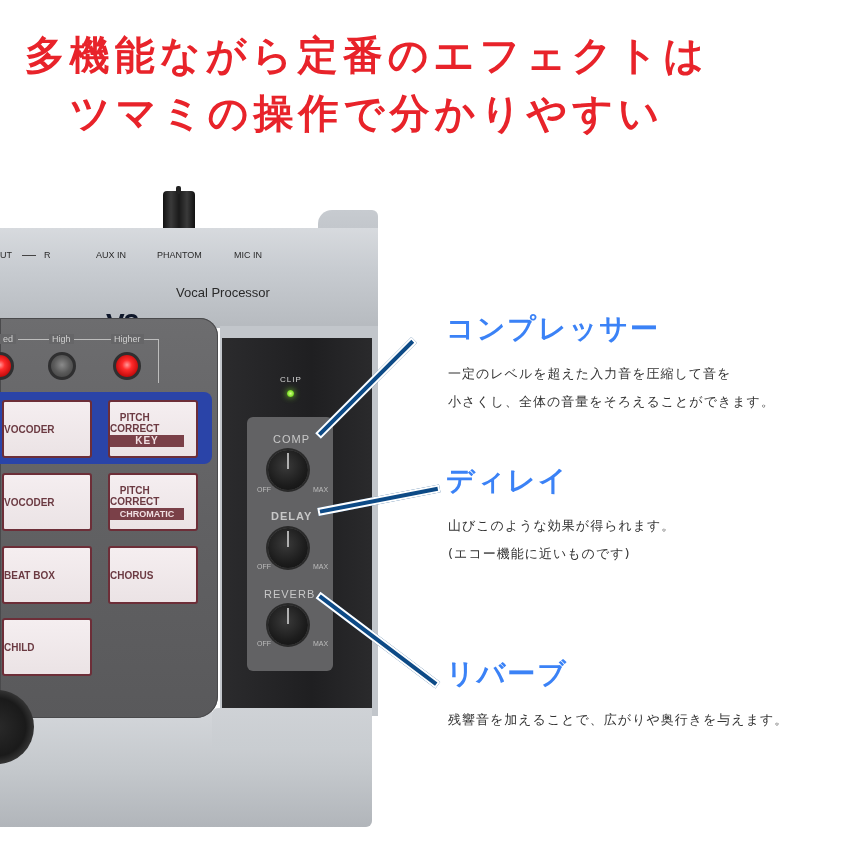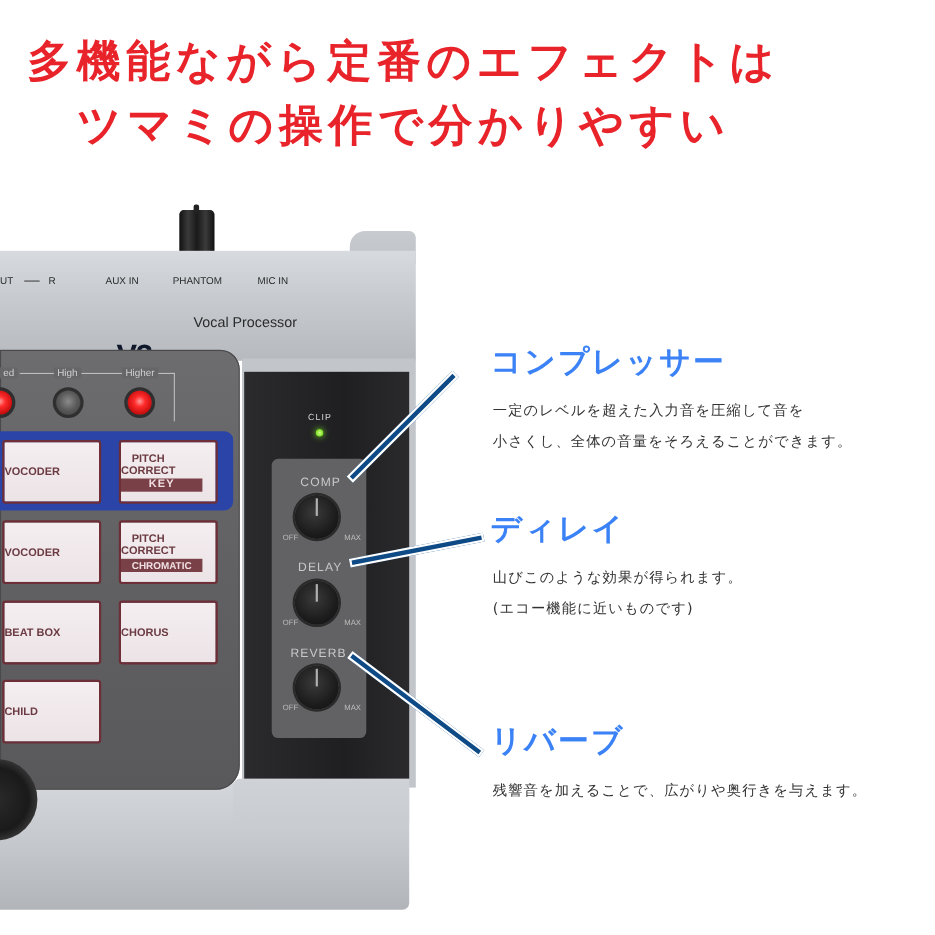--- a/index.html
+++ b/index.html
@@ -210,21 +210,21 @@
   <span class="clip-label">CLIP</span>
   <span class="clip-led"></span>
 
   <div class="fx-panel"></div>
 
   <span class="fx-label" style="left:273px;top:433px;">COMP</span>
   <div class="fx-knob" style="left:268px;top:450px;"></div>
   <span class="offmax" style="left:257px;top:486px;">OFF</span>
   <span class="offmax" style="left:313px;top:486px;">MAX</span>
 
-  <span class="fx-label" style="left:271px;top:510px;">DELAY</span>
+  <span class="fx-label" style="left:271px;top:510px;font-weight:bold;">DELAY</span>
   <div class="fx-knob" style="left:268px;top:528px;"></div>
   <span class="offmax" style="left:257px;top:563px;">OFF</span>
   <span class="offmax" style="left:313px;top:563px;">MAX</span>
 
   <span class="fx-label" style="left:264px;top:588px;">REVERB</span>
   <div class="fx-knob" style="left:268px;top:605px;"></div>
   <span class="offmax" style="left:257px;top:640px;">OFF</span>
   <span class="offmax" style="left:313px;top:640px;">MAX</span>
 </div>
 

